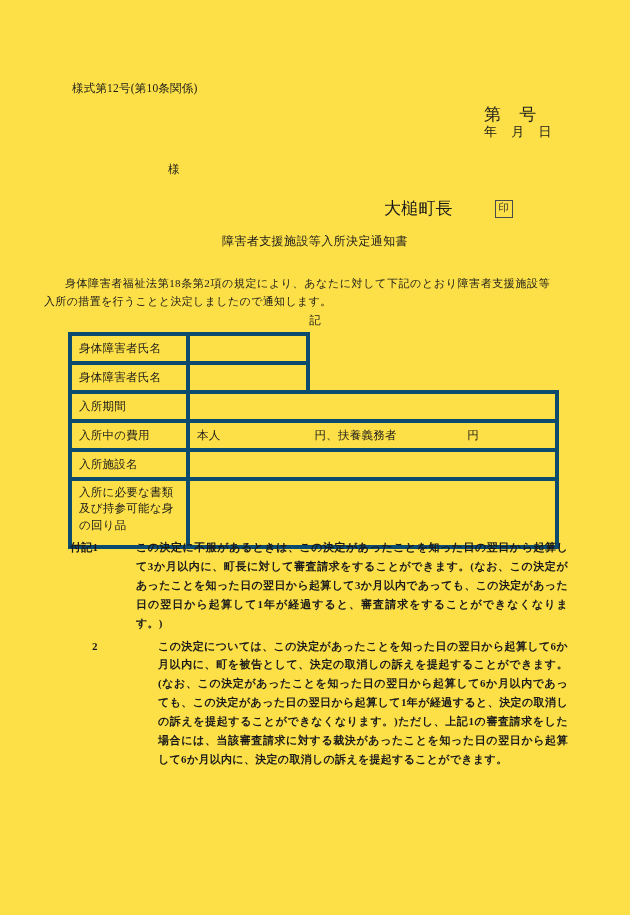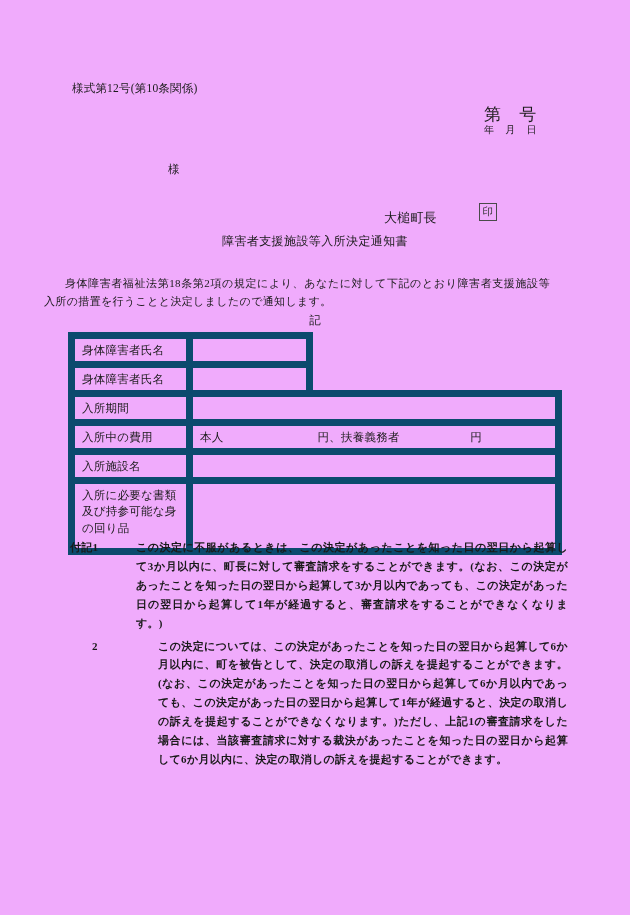--- a/index.html
+++ b/index.html
@@ -11,21 +11,21 @@
   body {
     font-family: "Liberation Serif", "DejaVu Serif", serif;
     color: #1a1a1a;
     -webkit-font-smoothing: antialiased;
   }
   .page {
     position: relative;
     width: 630px;
     height: 915px;
     margin: 0 auto;
-    background: #f0abfc;
+    background: #fde047;
     overflow: hidden;
   }
 
   
   .t {
     position: absolute;
     white-space: pre;
     font-size: 11.5px;
     line-height: 1.45;
     letter-spacing: 0.2px;
@@ -39,42 +39,41 @@
   }
   #doc-number {
     left: 484px;
     top: 103px;
     font-size: 17px;
     letter-spacing: 0.6px;
   }
   #doc-date {
     left: 484px;
     top: 123px;
-    font-size: 10px;
+    font-size: 13px;
     letter-spacing: 0.6px;
   }
   #addressee-honorific {
     left: 168px;
     top: 161px;
     font-size: 11.5px;
   }
 
   
   #issuer-row {
     position: absolute;
     left: 384px;
     top: 197px;
     display: flex;
     align-items: center;
   }
   #issuer-name {
-    font-size: 13px;
+    font-size: 17px;
     letter-spacing: 0.2px;
     white-space: pre;
-    margin-top: 12px;
   }
   #seal-box {
     margin-left: 42px;
     width: 18px;
     height: 18px;
     border: 1px solid #4a4a4a;
     display: flex;
     align-items: center;
     justify-content: center;
     font-size: 10.5px;
@@ -120,21 +119,21 @@
   
   #info-table {
     position: absolute;
     left: 68px;
     top: 332px;
     border-collapse: collapse;
     font-size: 11.5px;
     table-layout: fixed;
   }
   #info-table td {
-    border: 7px solid #0c4a6e;
+    border: 4px solid #0c4a6e;
     padding: 0 7px;
     vertical-align: middle;
     letter-spacing: 0.25px;
     line-height: 1.42;
     box-sizing: border-box;
   }
   #info-table td.label {
     width: 118px;
   }
   #info-table td.label-tall {

